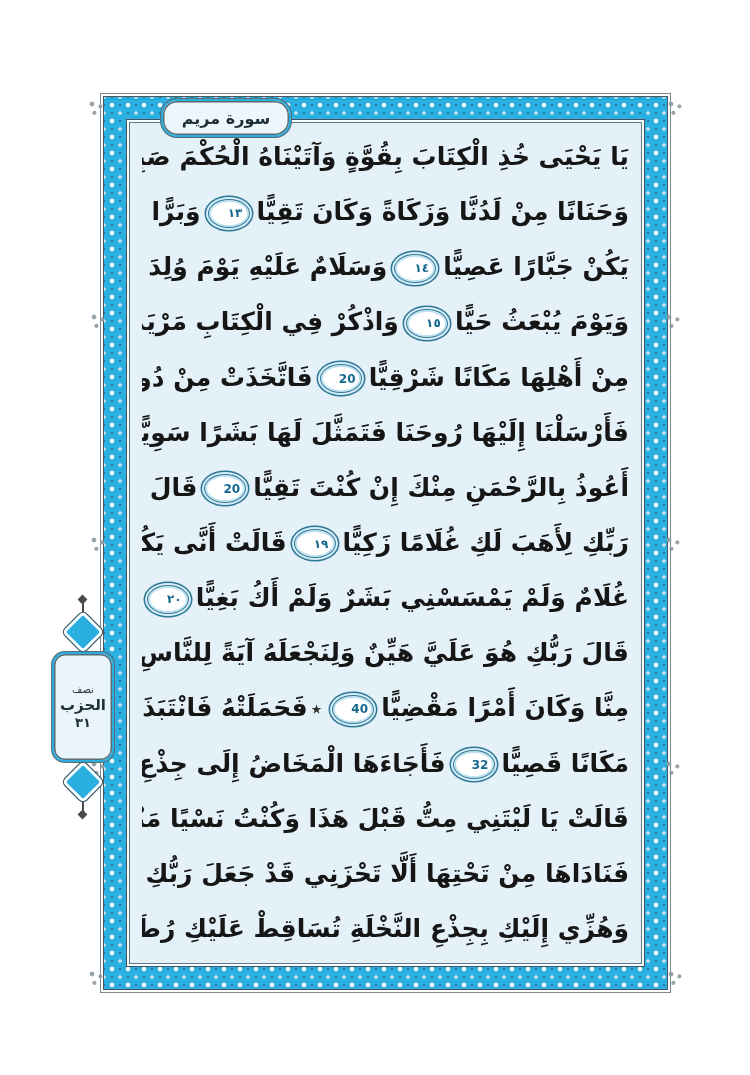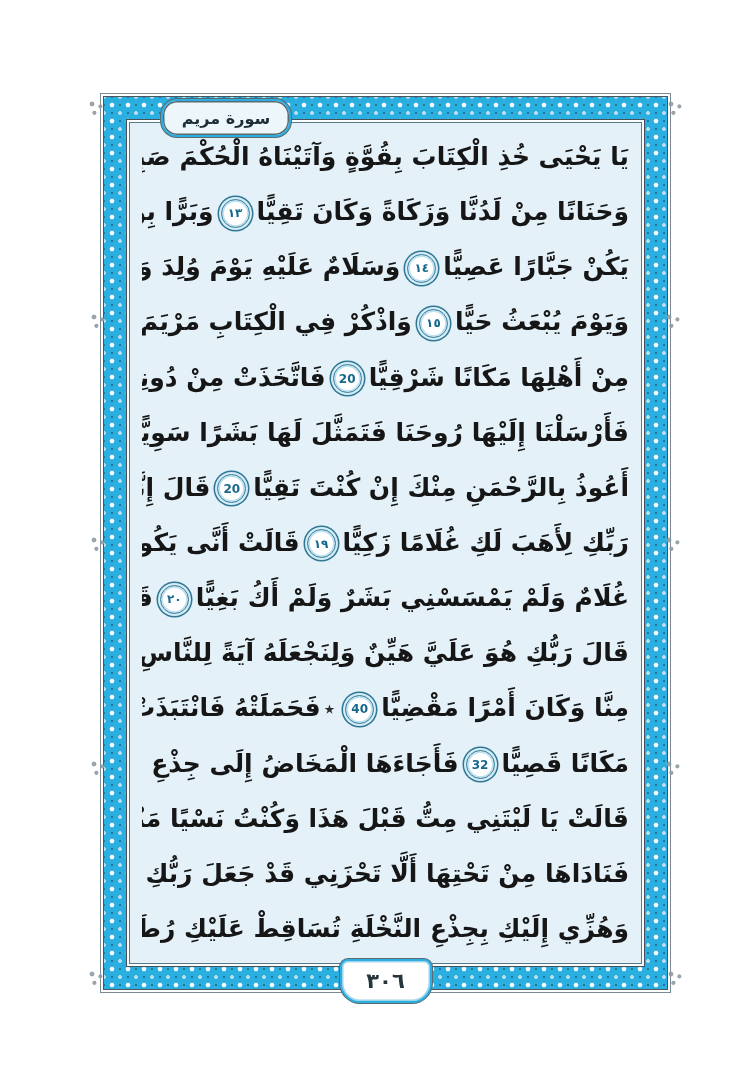--- a/index.html
+++ b/index.html
@@ -69,21 +69,21 @@
     white-space:nowrap; overflow:hidden;
     height:54px; line-height:54px;
     font-size:25px; font-weight:bold; color:#161616;
   }
   .aya {
     display:inline-flex; align-items:center; justify-content:center;
     width:27px; height:27px; border-radius:50%;
     background:#ffffff; border:1px solid #2e7896; margin:0 7px;
     box-shadow:0 0 0 2px #d6ecf6, 0 0 0 3.5px #2e7896, inset 0 0 0 2px #bfe2f0;
     font-size:12px; font-weight:bold; color:#15678d;
-    vertical-align:middle; line-height:1;
+    vertical-align:middle; line-height:1;padding-left:13px;
   }
   .star { font-size:21px; color:#2e2e2e; vertical-align:middle; margin:0 3px; }
 
   
   .hizb { position:absolute; left:46px; top:601px; width:74px; height:218px;
           display:flex; flex-direction:column; align-items:center; z-index:4; }
   .finial { width:2px; height:11px; background:#4a4a4a; position:relative; }
   .finial::before { content:""; position:absolute; left:-3px; width:7px; height:7px;
                     background:#4a4a4a; transform:rotate(45deg); }
   .finial.top::before { top:-5px; } .finial.bot::before { bottom:-5px; }
@@ -118,23 +118,20 @@
     <div class="orn-curl" style="left:-15px; top:49%;"></div>
     <div class="orn-curl" style="left:-15px; top:74%;"></div>
     <div class="orn-curl" style="right:-15px; top:24%;"></div>
     <div class="orn-curl" style="right:-15px; top:49%;"></div>
     <div class="orn-curl" style="right:-15px; top:74%;"></div>
 
     <div class="tab tab-surah">
       <span>سورة مريم</span>
     </div>
 
-    <div class="tab-page">
-      <span>٣٠٦</span>
-    </div>
 
     <div class="inner">
       <div class="text-bg">
         <div class="lines" id="quran-lines">
             <div class="line"><span>يَا يَحْيَى خُذِ الْكِتَابَ بِقُوَّةٍ وَآتَيْنَاهُ الْحُكْمَ صَبِيًّا</span></div>
             <div class="line"><span>وَحَنَانًا مِنْ لَدُنَّا وَزَكَاةً وَكَانَ تَقِيًّا</span><span class="aya">١٣</span><span>وَبَرًّا بِوَالِدَيْهِ وَلَمْ</span></div>
             <div class="line"><span>يَكُنْ جَبَّارًا عَصِيًّا</span><span class="aya">١٤</span><span>وَسَلَامٌ عَلَيْهِ يَوْمَ وُلِدَ وَيَوْمَ يَمُوتُ</span></div>
             <div class="line"><span>وَيَوْمَ يُبْعَثُ حَيًّا</span><span class="aya">١٥</span><span>وَاذْكُرْ فِي الْكِتَابِ مَرْيَمَ إِذِ انْتَبَذَتْ</span></div>
             <div class="line"><span>مِنْ أَهْلِهَا مَكَانًا شَرْقِيًّا</span><span class="aya">20</span><span>فَاتَّخَذَتْ مِنْ دُونِهِمْ حِجَابًا</span></div>
             <div class="line"><span>فَأَرْسَلْنَا إِلَيْهَا رُوحَنَا فَتَمَثَّلَ لَهَا بَشَرًا سَوِيًّا</span></div>
@@ -145,14 +142,25 @@
             <div class="line"><span>مِنَّا وَكَانَ أَمْرًا مَقْضِيًّا</span><span class="aya">40</span><span class="star">٭</span><span>فَحَمَلَتْهُ فَانْتَبَذَتْ بِهِ</span></div>
             <div class="line"><span>مَكَانًا قَصِيًّا</span><span class="aya">32</span><span>فَأَجَاءَهَا الْمَخَاضُ إِلَى جِذْعِ النَّخْلَةِ</span></div>
             <div class="line"><span>قَالَتْ يَا لَيْتَنِي مِتُّ قَبْلَ هَذَا وَكُنْتُ نَسْيًا مَنْسِيًّا</span></div>
             <div class="line"><span>فَنَادَاهَا مِنْ تَحْتِهَا أَلَّا تَحْزَنِي قَدْ جَعَلَ رَبُّكِ تَحْتَكِ سَرِيًّا</span></div>
             <div class="line"><span>وَهُزِّي إِلَيْكِ بِجِذْعِ النَّخْلَةِ تُسَاقِطْ عَلَيْكِ رُطَبًا جَنِيًّا</span></div>
           </div>
       </div>
     </div>
   </div>
 
+  <div class="hizb">
+    <div class="finial top"></div>
+    <div class="orn-diamond"></div>
+    <div class="hizb-body">
+      <span class="hizb-l1">نصف</span>
+      <span class="hizb-l2">الحزب</span>
+      <span class="hizb-l3">٣١</span>
+    </div>
+    <div class="orn-diamond"></div>
+    <div class="finial bot"></div>
+  </div>
 
 </div>
 
 </body></html>

